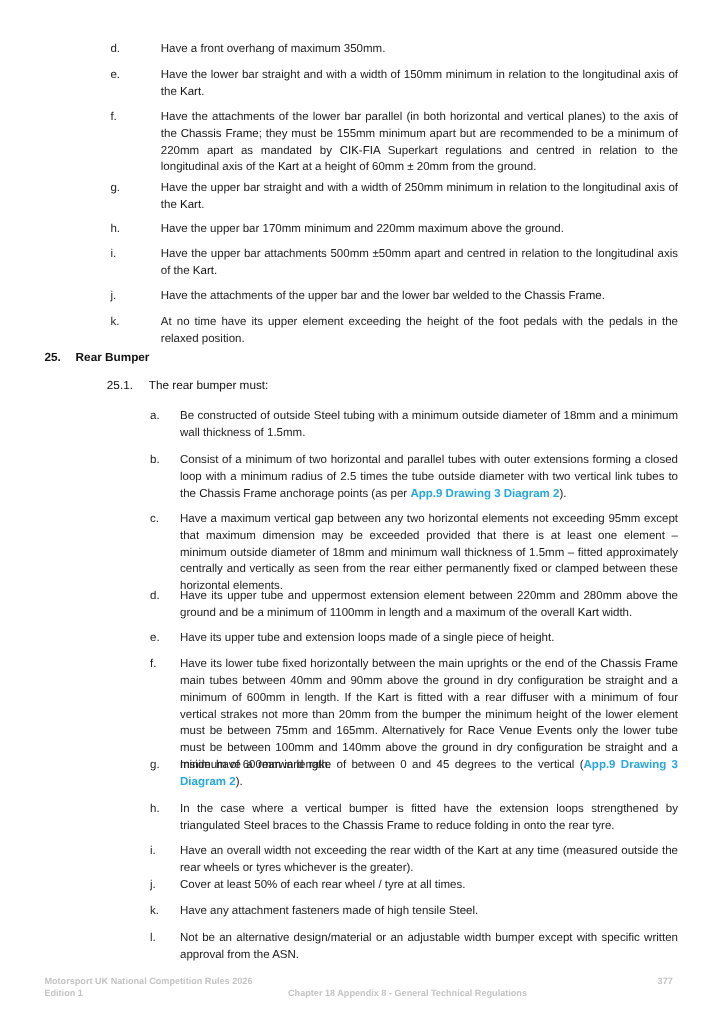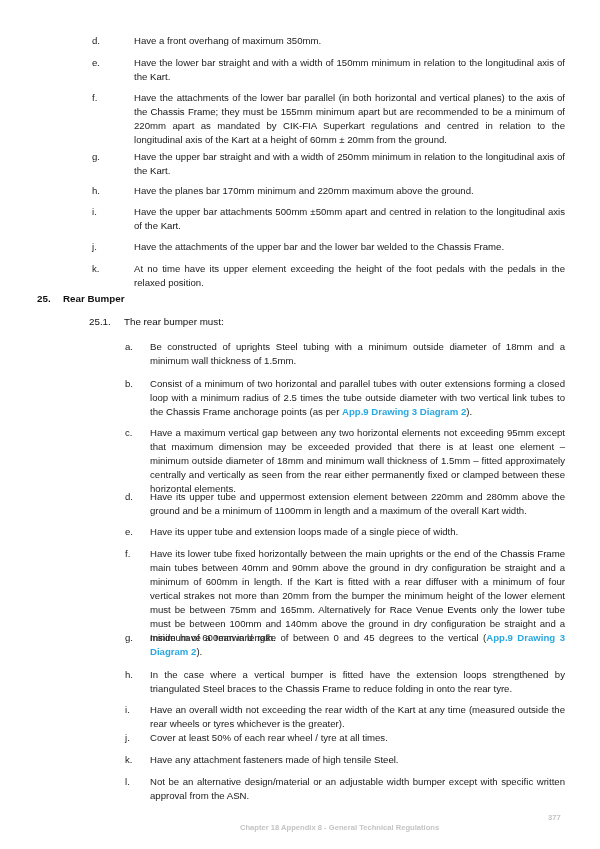--- a/index.html
+++ b/index.html
@@ -49,21 +49,21 @@
       <div class="item" style="top: 91px;">
         <span class="lbl">f.</span>
         <div class="txt"><span>Have the attachments of the lower bar parallel (in both horizontal and vertical planes) to the axis of the </span><b>Chassis Frame</b><span>; they must be 155mm minimum apart but are recommended to be a minimum of 220mm apart as mandated by </span><b>CIK-FIA</b><span> Superkart regulations and centred in relation to the longitudinal axis of the </span><b>Kart</b><span> at a height of 60mm ± 20mm from the ground.</span></div>
       </div>
       <div class="item" style="top: 150px;">
         <span class="lbl">g.</span>
         <div class="txt"><span>Have the upper bar straight and with a width of 250mm minimum in relation to the longitudinal axis of the </span><b>Kart</b><span>.</span></div>
       </div>
       <div class="item" style="top: 184px;">
         <span class="lbl">h.</span>
-        <div class="txt"><span>Have the planes bar 170mm minimum and 220mm maximum above the ground.</span></div>
+        <div class="txt"><span>Have the upper bar 170mm minimum and 220mm maximum above the ground.</span></div>
       </div>
       <div class="item" style="top: 205px;">
         <span class="lbl">i.</span>
         <div class="txt"><span>Have the upper bar attachments 500mm ±50mm apart and centred in relation to the longitudinal axis of the </span><b>Kart</b><span>.</span></div>
       </div>
       <div class="item" style="top: 240px;">
         <span class="lbl">j.</span>
         <div class="txt"><span>Have the attachments of the upper bar and the lower bar welded to the </span><b>Chassis Frame</b><span>.</span></div>
       </div>
       <div class="item" style="top: 262px;">
@@ -76,37 +76,37 @@
     <span class="num">25.</span><span>Rear Bumper</span>
   </div>
 
   <div class="sub-head">
     <span class="num">25.1.</span><b>The rear bumper must</b><span>:</span>
   </div>
 
   <div id="rear-list">
       <div class="item sub" style="top: 340px;">
         <span class="lbl">a.</span>
-        <div class="txt"><span>Be constructed of uprights </span><b>Steel</b><span> tubing with a minimum outside diameter of 18mm and a minimum wall thickness of 1.5mm.</span></div>
+        <div class="txt"><span>Be constructed of outside </span><b>Steel</b><span> tubing with a minimum outside diameter of 18mm and a minimum wall thickness of 1.5mm.</span></div>
       </div>
       <div class="item sub" style="top: 377px;">
         <span class="lbl">b.</span>
         <div class="txt"><span>Consist of a minimum of two horizontal and parallel tubes with outer extensions forming a closed loop with a minimum radius of 2.5 times the tube outside diameter with two vertical link tubes to the </span><b>Chassis Frame</b><span> anchorage points (as per </span><a class="link">App.9 Drawing 3 Diagram 2</a><span>).</span></div>
       </div>
       <div class="item sub" style="top: 426px;">
         <span class="lbl">c.</span>
         <div class="txt"><span>Have a maximum vertical gap between any two horizontal elements not exceeding 95mm except that maximum dimension may be exceeded provided that there is at least one element – minimum outside diameter of 18mm and minimum wall thickness of 1.5mm – fitted approximately centrally and vertically as seen from the rear either permanently fixed or clamped between these horizontal elements.</span></div>
       </div>
       <div class="item sub" style="top: 490px;">
         <span class="lbl">d.</span>
         <div class="txt"><span>Have its upper tube and uppermost extension element between 220mm and 280mm above the ground and be a minimum of 1100mm in length and a maximum of the overall </span><b>Kart</b><span> width.</span></div>
       </div>
       <div class="item sub" style="top: 525px;">
         <span class="lbl">e.</span>
-        <div class="txt"><span>Have its upper tube and extension loops made of a single piece of width.</span></div>
+        <div class="txt"><span>Have its upper tube and extension loops made of a single piece of height.</span></div>
       </div>
       <div class="item sub" style="top: 547px;">
         <span class="lbl">f.</span>
         <div class="txt"><span>Have its lower tube fixed horizontally between the main uprights or the end of the </span><b>Chassis Frame</b><span> main tubes between 40mm and 90mm above the ground in dry configuration be straight and a minimum of 600mm in length. If the </span><b>Kart</b><span> is fitted with a rear diffuser with a minimum of four vertical strakes not more than 20mm from the bumper the minimum height of the lower element must be between 75mm and 165mm. Alternatively for </span><b>Race Venue Events</b><span> only the lower tube must be between 100mm and 140mm above the ground in dry configuration be straight and a minimum of 600mm in length.</span></div>
       </div>
       <div class="item sub" style="top: 631px;">
         <span class="lbl">g.</span>
         <div class="txt"><span>Inside have a rearward rake of between 0 and 45 degrees to the vertical (</span><a class="link">App.9 Drawing 3 Diagram 2</a><span>).</span></div>
       </div>
       <div class="item sub" style="top: 668px;">
@@ -124,15 +124,19 @@
       <div class="item sub" style="top: 753px;">
         <span class="lbl">k.</span>
         <div class="txt"><span>Have any attachment fasteners made of high tensile </span><b>Steel</b><span>.</span></div>
       </div>
       <div class="item sub" style="top: 775px;">
         <span class="lbl">l.</span>
         <div class="txt"><span>Not be an alternative design/material or an adjustable width bumper except with specific written approval from the </span><b>ASN</b><span>.</span></div>
       </div>
     </div>
 
+  <div class="footer" style="left:37px;">
+    <div>Motorsport UK National Competition Rules 2026</div>
+    <div>Edition 1</div>
+  </div>
   <div class="footer" style="left:240px;margin-top:10px;">Chapter 18 Appendix 8 - General Technical Regulations</div>
   <div class="footer" style="left:548px;">377</div>
 </div>
 
 </body></html>

